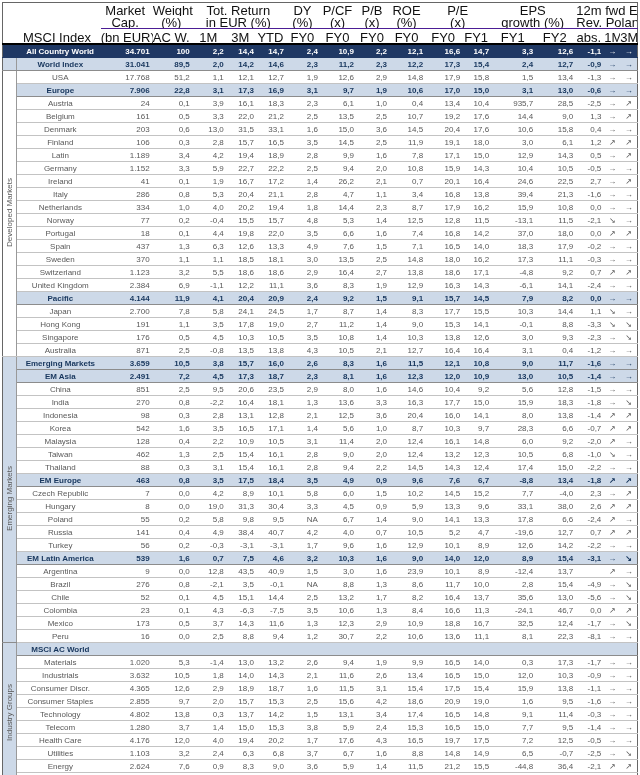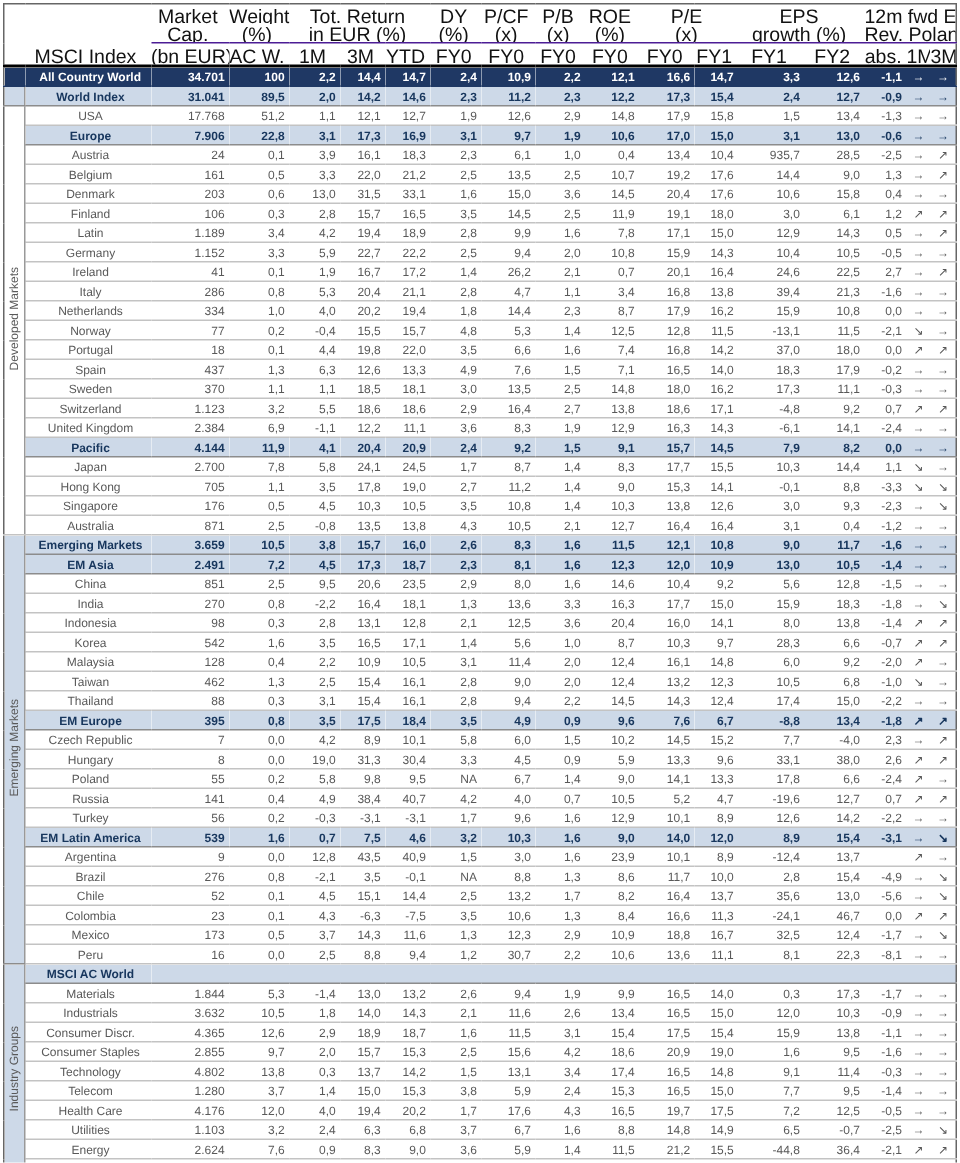--- a/index.html
+++ b/index.html
@@ -494,21 +494,21 @@
           <td>17,7</td>
           <td>15,5</td>
           <td>10,3</td>
           <td>14,4</td>
           <td>1,1</td>
           <td class="arrow">↘</td>
           <td class="arrow">→</td>
         </tr>
         <tr class="plain">
           <td class="name">Hong Kong</td>
-          <td>705</td>
+          <td>191</td>
           <td>1,1</td>
           <td>3,5</td>
           <td>17,8</td>
           <td>19,0</td>
           <td>2,7</td>
           <td>11,2</td>
           <td>1,4</td>
           <td>9,0</td>
           <td>15,3</td>
           <td>14,1</td>
@@ -723,21 +723,21 @@
           <td>14,3</td>
           <td>12,4</td>
           <td>17,4</td>
           <td>15,0</td>
           <td>-2,2</td>
           <td class="arrow">→</td>
           <td class="arrow">→</td>
         </tr>
         <tr class="blue">
           <td class="name">EM Europe</td>
-          <td>395</td>
+          <td>463</td>
           <td>0,8</td>
           <td>3,5</td>
           <td>17,5</td>
           <td>18,4</td>
           <td>3,5</td>
           <td>4,9</td>
           <td>0,9</td>
           <td>9,6</td>
           <td>7,6</td>
           <td>6,7</td>
@@ -975,21 +975,21 @@
           <td class="arrow">→</td>
           <td class="arrow">→</td>
         </tr>
         <tr class="band">
           <td class="strip" rowspan="11"><span class="vlabel">Industry Groups</span></td>
           <td class="name">MSCI AC World</td>
           <td colspan="16"></td>
         </tr>
         <tr class="plain">
           <td class="name">Materials</td>
-          <td>1.844</td>
+          <td>1.020</td>
           <td>5,3</td>
           <td>-1,4</td>
           <td>13,0</td>
           <td>13,2</td>
           <td>2,6</td>
           <td>9,4</td>
           <td>1,9</td>
           <td>9,9</td>
           <td>16,5</td>
           <td>14,0</td>

